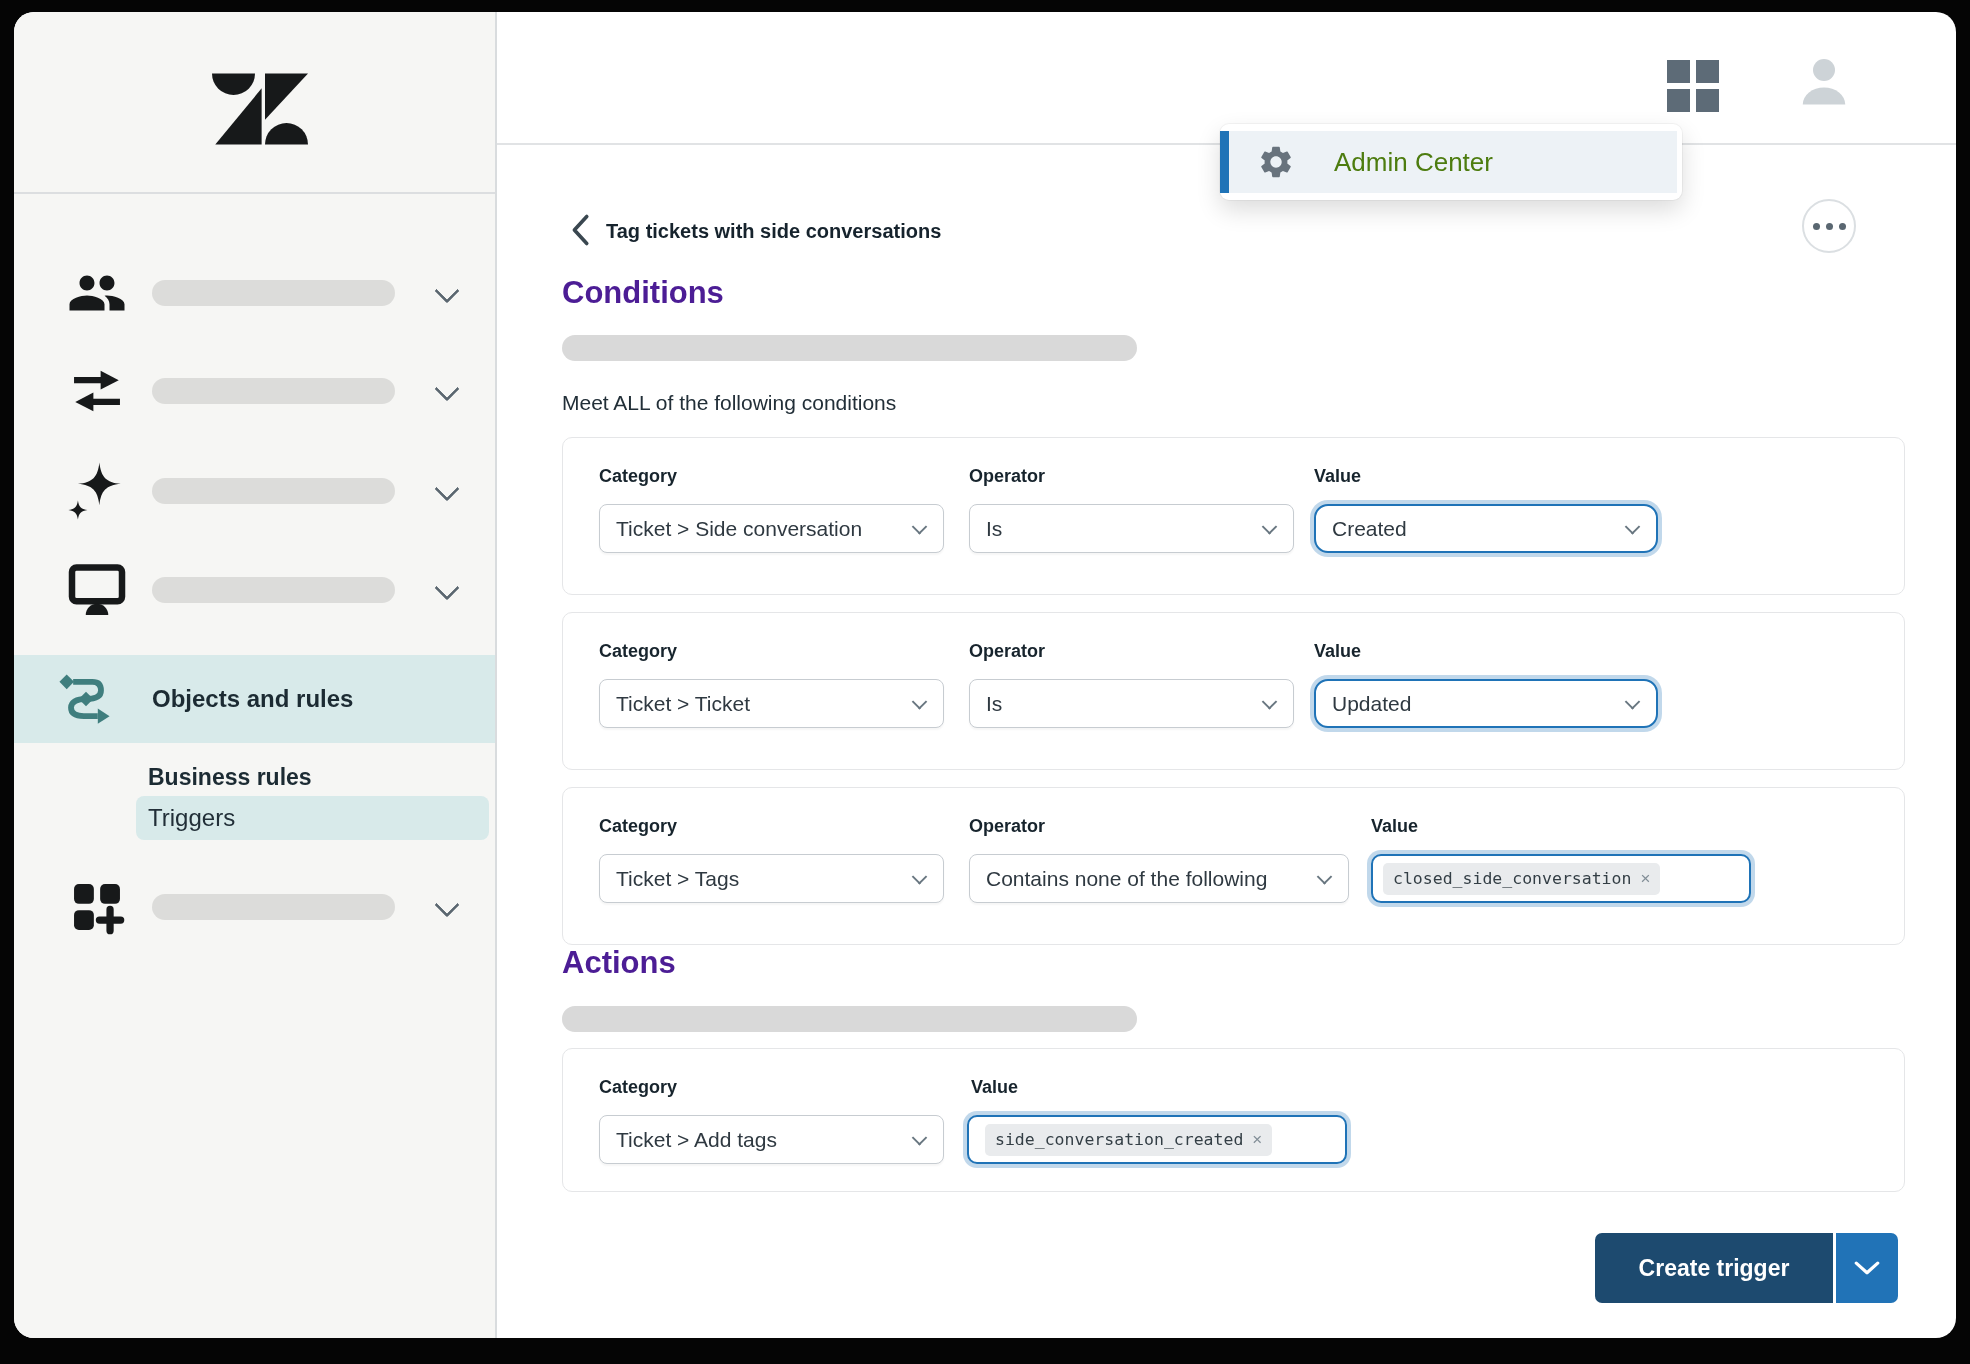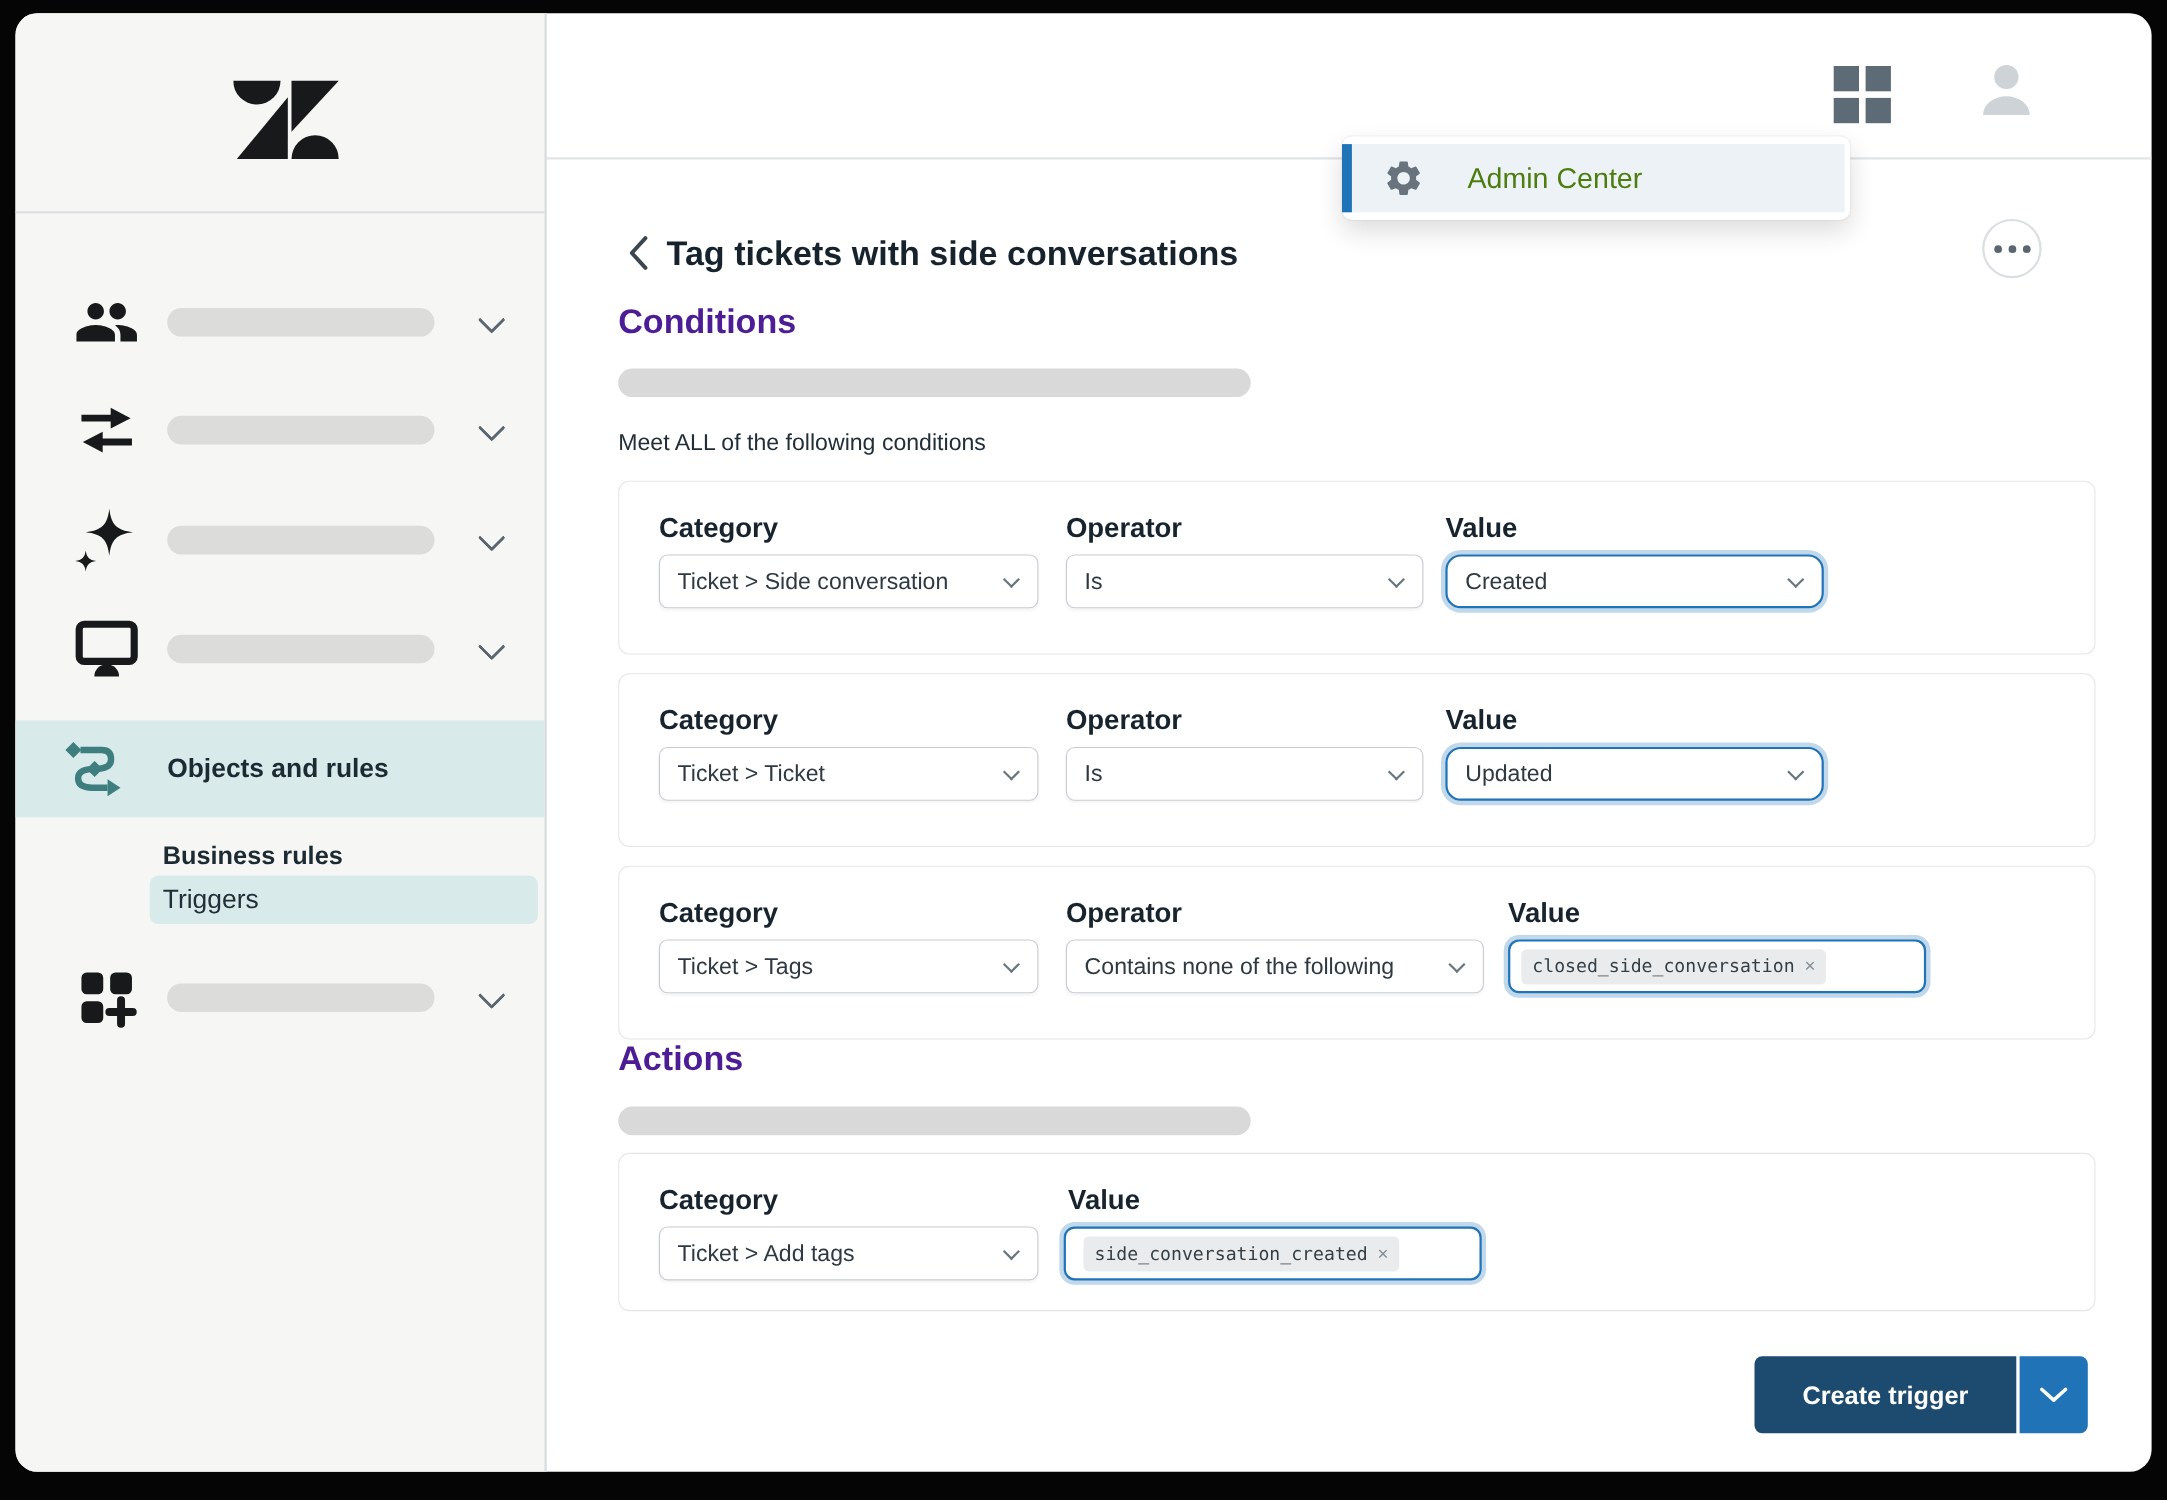--- a/index.html
+++ b/index.html
@@ -32,37 +32,37 @@
   .grid-btn { position:absolute; left:1653px; top:48px; width:52px; height:52px; display:grid; grid-template-columns:23px 23px; grid-template-rows:23px 23px; gap:6px; cursor:pointer; }
   .grid-btn i { background:#5d6b77; display:block; }
   .avatar-btn { position:absolute; left:1780px; top:40px; width:60px; height:60px; }
   .dropdown { position:absolute; left:1206px; top:112px; width:462px; height:76px; background:#fff; border-radius:9px; box-shadow:0 10px 24px rgba(0,0,0,.14), 0 0 0 1px rgba(0,0,0,.04); z-index:5; }
   .dropdown-item { position:absolute; left:0; right:5px; top:7px; bottom:7px; background:#edf2f6; border-left:9px solid #1f73b7; display:flex; align-items:center; cursor:pointer; }
   .dropdown-item .gear { margin-left:28px; width:38px; height:38px; }
   .dropdown-item .dd-label { margin-left:39px; font-size:26px; color:#4d7c0f; }
 
   
   .back-btn { position:absolute; left:552px; top:200px; width:30px; height:38px; cursor:pointer; }
-  .page-title { position:absolute; left:592px; top:198px; height:42px; line-height:42px; font-size:31px; font-weight:700; color:#16232d; }
+  .page-title { position:absolute; left:592px; top:198px; height:42px; line-height:42px; font-size:20px; font-weight:700; color:#16232d; }
   .dots-btn { position:absolute; left:1788px; top:187px; width:54px; height:54px; border:2px solid #dbdfe2; border-radius:50%; display:flex; align-items:center; justify-content:center; gap:6px; cursor:pointer; background:#fff; }
   .dots-btn i { width:7px; height:7px; border-radius:50%; background:#5a6771; display:block; }
 
   
   .section-h { position:absolute; left:548px; font-size:31px; color:#4c1d95; }
   .h-cond { top:263px; } .h-act { top:933px; }
   .main-skel { position:absolute; left:548px; width:575px; height:26px; background:#d9d9d9; border-radius:13px; }
   .sk-cond { top:323px; } .sk-act { top:994px; }
   .meet-all { position:absolute; left:548px; top:379px; font-size:21px; color:#222f38; }
 
   .card { position:absolute; left:548px; width:1343px; background:#fff; border:1.5px solid #e5e6e8; border-radius:10px; }
   .card-1 { top:425px; height:158px; }
   .card-2 { top:600px; height:158px; }
   .card-3 { top:775px; height:158px; }
   .card-4 { top:1036px; height:144px; }
-  .f-label { position:absolute; top:28px; font-size:25px; font-weight:700; color:#17242d; }
+  .f-label { position:absolute; top:28px; font-size:18px; font-weight:700; color:#17242d; }
   .ctl { position:absolute; top:66px; height:49px; background:#fff; border:1px solid #c7ccd1; border-radius:8px; box-shadow:0 2px 2px rgba(0,0,0,.04); display:flex; align-items:center; padding:0 44px 0 16px; font-size:21px; color:#2f3941; cursor:pointer; white-space:nowrap; }
   .ctl .chev { position:absolute; right:18px; top:50%; width:11px; height:11px; transform:translateY(-70%) rotate(45deg); border-right:2.2px solid #687680; border-bottom:2.2px solid #687680; }
   .focused { border:2px solid #1f73b7; border-radius:10px; box-shadow:0 0 0 4px rgba(31,115,183,.28); }
   .c1 { left:36px; } .sel1 { left:36px; width:345px; }
   .c2 { left:406px; } .sel2 { left:406px; width:325px; }
   .sel2w { left:406px; width:380px; }
   .c3 { left:751px; } .sel3 { left:751px; width:344px;border-radius:14px; }
   .c3w { left:808px; } .sel3w { left:808px; width:380px; padding-left:10px; }
   .c2a { left:408px; } .sel2a { left:404px; width:380px; }
   .tag-pill { display:inline-flex; align-items:flex-start; background:#e9ebed; border-radius:5px; padding:6px 10px; font-family:"DejaVu Sans Mono", monospace; font-size:16.5px; color:#333e45; }

